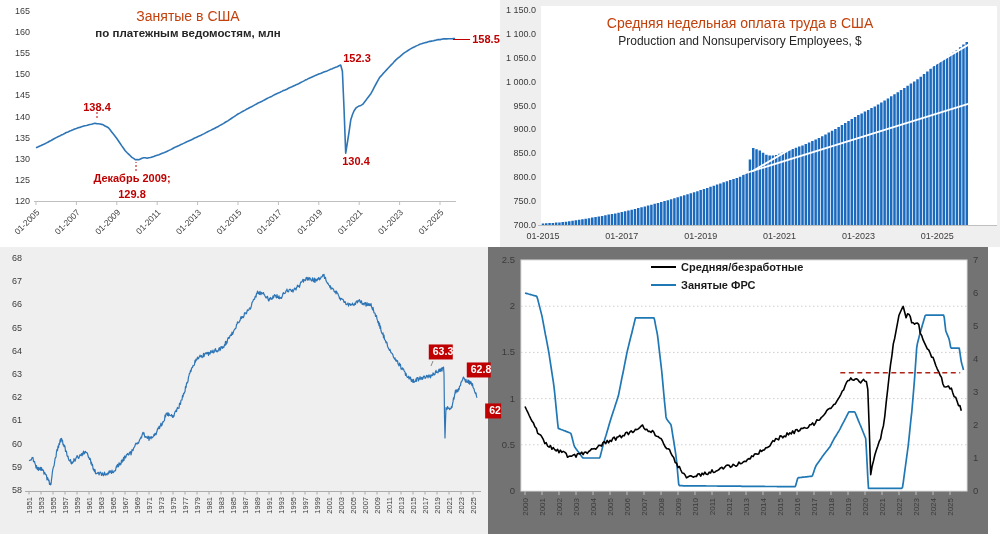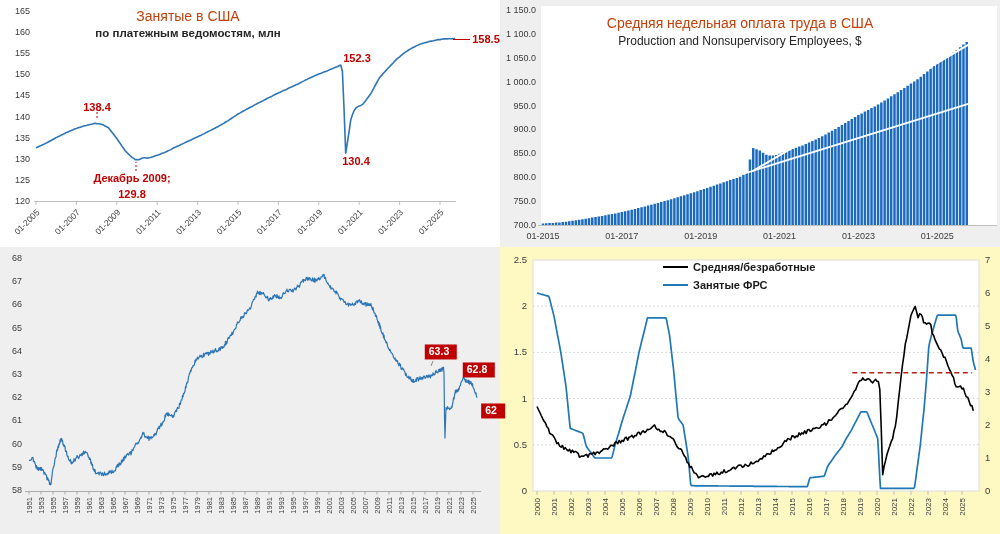--- a/index.html
+++ b/index.html
@@ -2,33 +2,33 @@
 <html><head>
 <meta charset="utf-8">
 <style>
   html,body{margin:0;padding:0;background:#fff}
   #root{position:relative;width:1000px;height:534px;background:#fff;overflow:hidden;
         font-family:"Liberation Sans",sans-serif;}
   .panel{position:absolute;}
   #p-tl{left:0;top:0;width:500px;height:247px;background:#ffffff}
   #p-tr{left:500px;top:0;width:500px;height:247px;background:#efefef}
   #p-bl{left:0;top:247px;width:500px;height:287px;background:#efefef}
-  #p-br{left:500px;top:247px;width:500px;height:287px;background:#fef9c3}
+  #p-br{left:488px;top:247px;width:500px;height:287px;background:#737373}
   .panel svg{position:absolute;left:0;top:0;overflow:visible}
   .c-title{position:absolute;transform:translateX(-50%);font-weight:400;color:#c2410c;white-space:nowrap}
   .c-sub{position:absolute;transform:translateX(-50%);color:#262626;white-space:nowrap}
   #t0{left:188px;top:8px;font-size:14px}
   #s0{left:188px;top:27px;font-size:11.5px;font-weight:600}
   #t1{left:240px;top:15px;font-size:14px}
   #s1{left:240px;top:34px;font-size:12px;font-weight:500}
   #t2{left:252px;top:9px;font-size:13.5px}
   .ann{position:absolute;transform:translate(-50%,-50%);white-space:nowrap;z-index:5}
   .ann-red{color:#C00000;font-weight:700;font-size:11px}
   .ann-box{background:#C00000;color:#ffffff;font-weight:700;font-size:10.5px;
-           padding:1px 8px 2px 4px;line-height:1.15}
+           padding:1px 0 2px 4px;line-height:1.15}
   .legend{position:absolute;left:163px;top:12px;display:flex;flex-direction:column;gap:3px;z-index:4}
   .legend-item{display:flex;align-items:center;height:15px}
   .sw{display:inline-block;width:25px;height:0;border-top:2.4px solid #000;margin-right:5px}
   .legend-item span.lbl{font-size:11px;font-weight:700;color:#1a1a1a;white-space:nowrap}
   .tick-txt{fill:#3b3b3b}
 </style>
 </head>
 <body>
 
 <div id="root">

